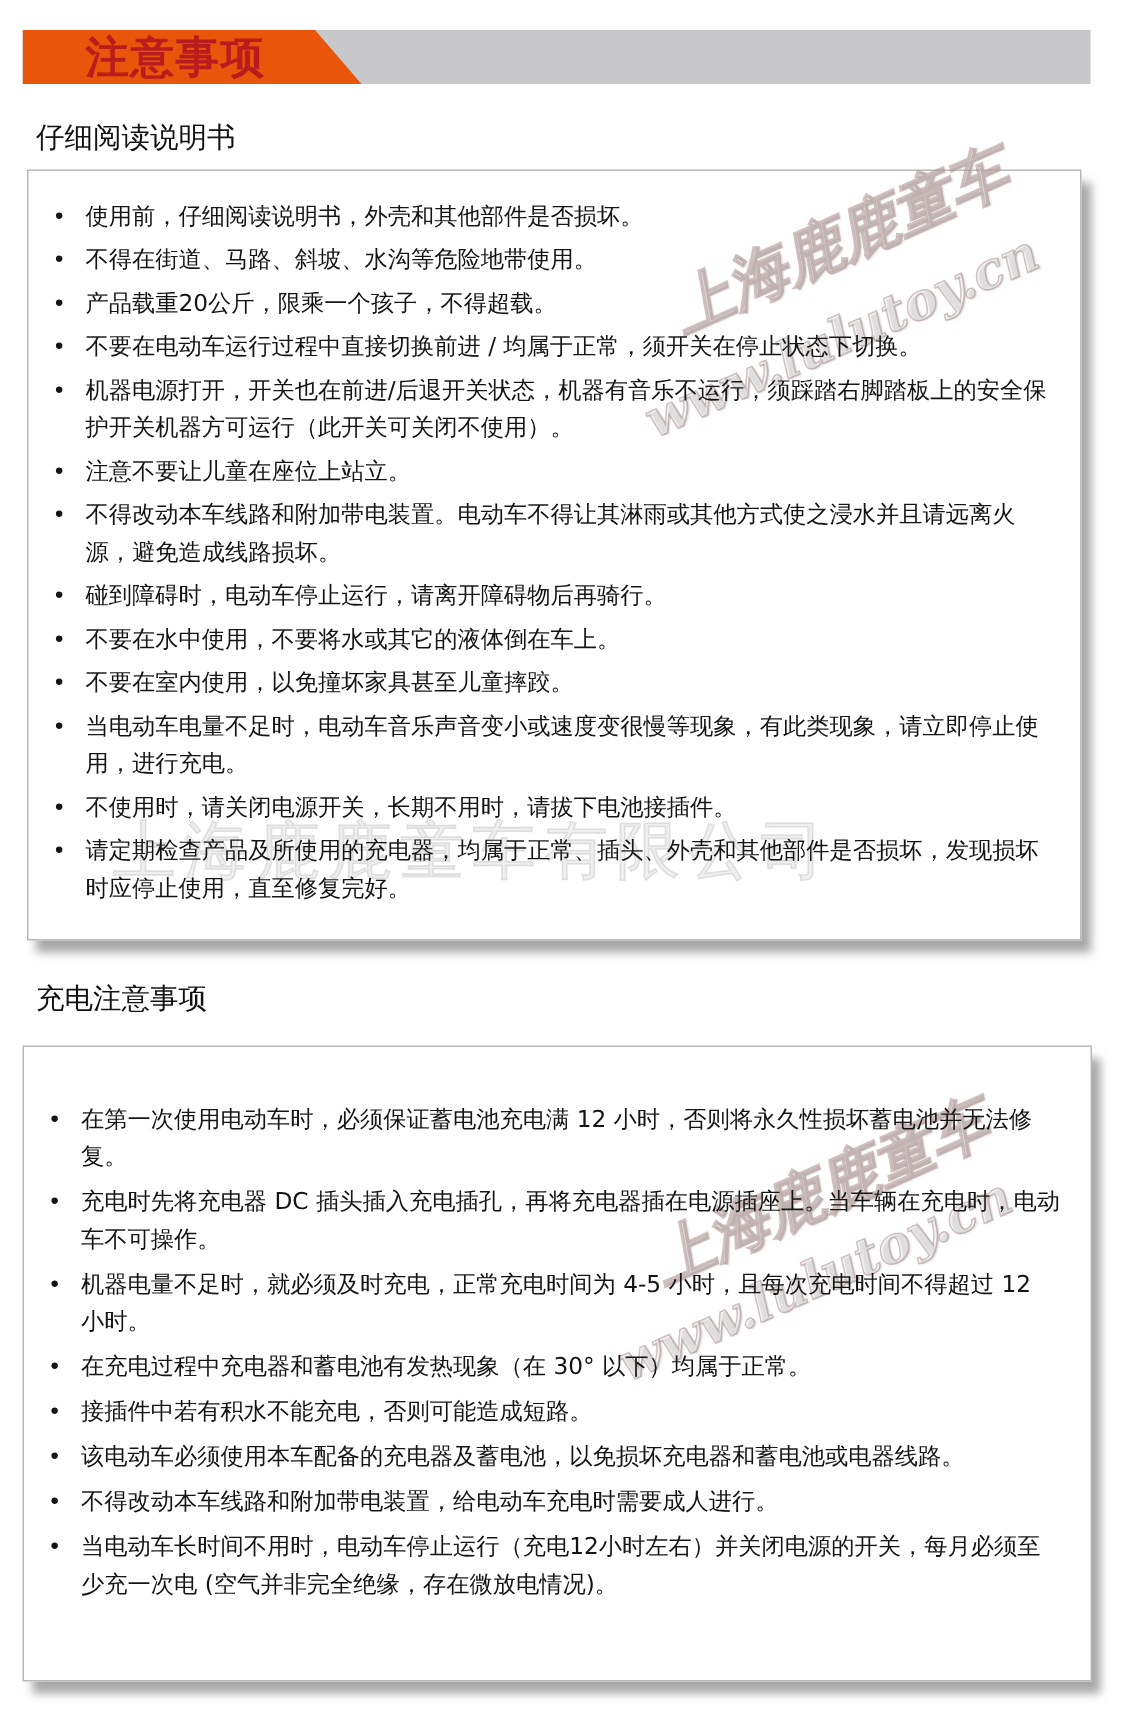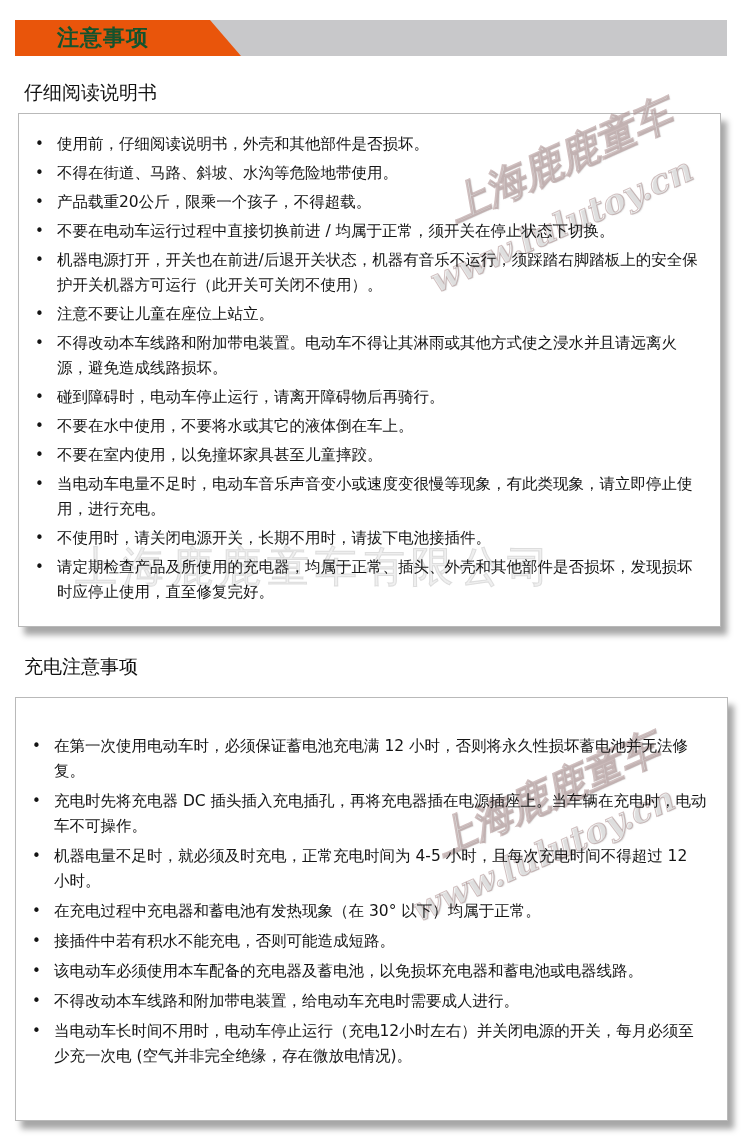--- a/index.html
+++ b/index.html
@@ -12,21 +12,21 @@
       position: absolute; left: 15px; top: 20px; width: 712px; height: 36px;
       background: #c8c8ca;
     }
     .header-orange {
       position: absolute; left: 0; top: 0; height: 36px; width: 226px;
       background: #e9550b;
       clip-path: polygon(0 0, 195px 0, 226px 100%, 0 100%);
     }
     .header-title {
       position: absolute; left: 42px; top: 2px; line-height: 32px;
-      font-size: 22px; font-weight: bold; color: #14532d; letter-spacing: 1px;
+      font-size: 29px; font-weight: bold; color: #b91c1c; letter-spacing: 1px;
     }
     .section-title {
       position: absolute; left: 24px; font-size: 19px; color: #111;
       line-height: 24px;
     }
     .box {
       position: absolute; background: #fff;
       border: 1px solid #b9b9b9;
       box-shadow: 6px 8px 6px rgba(0,0,0,0.35);
     }

